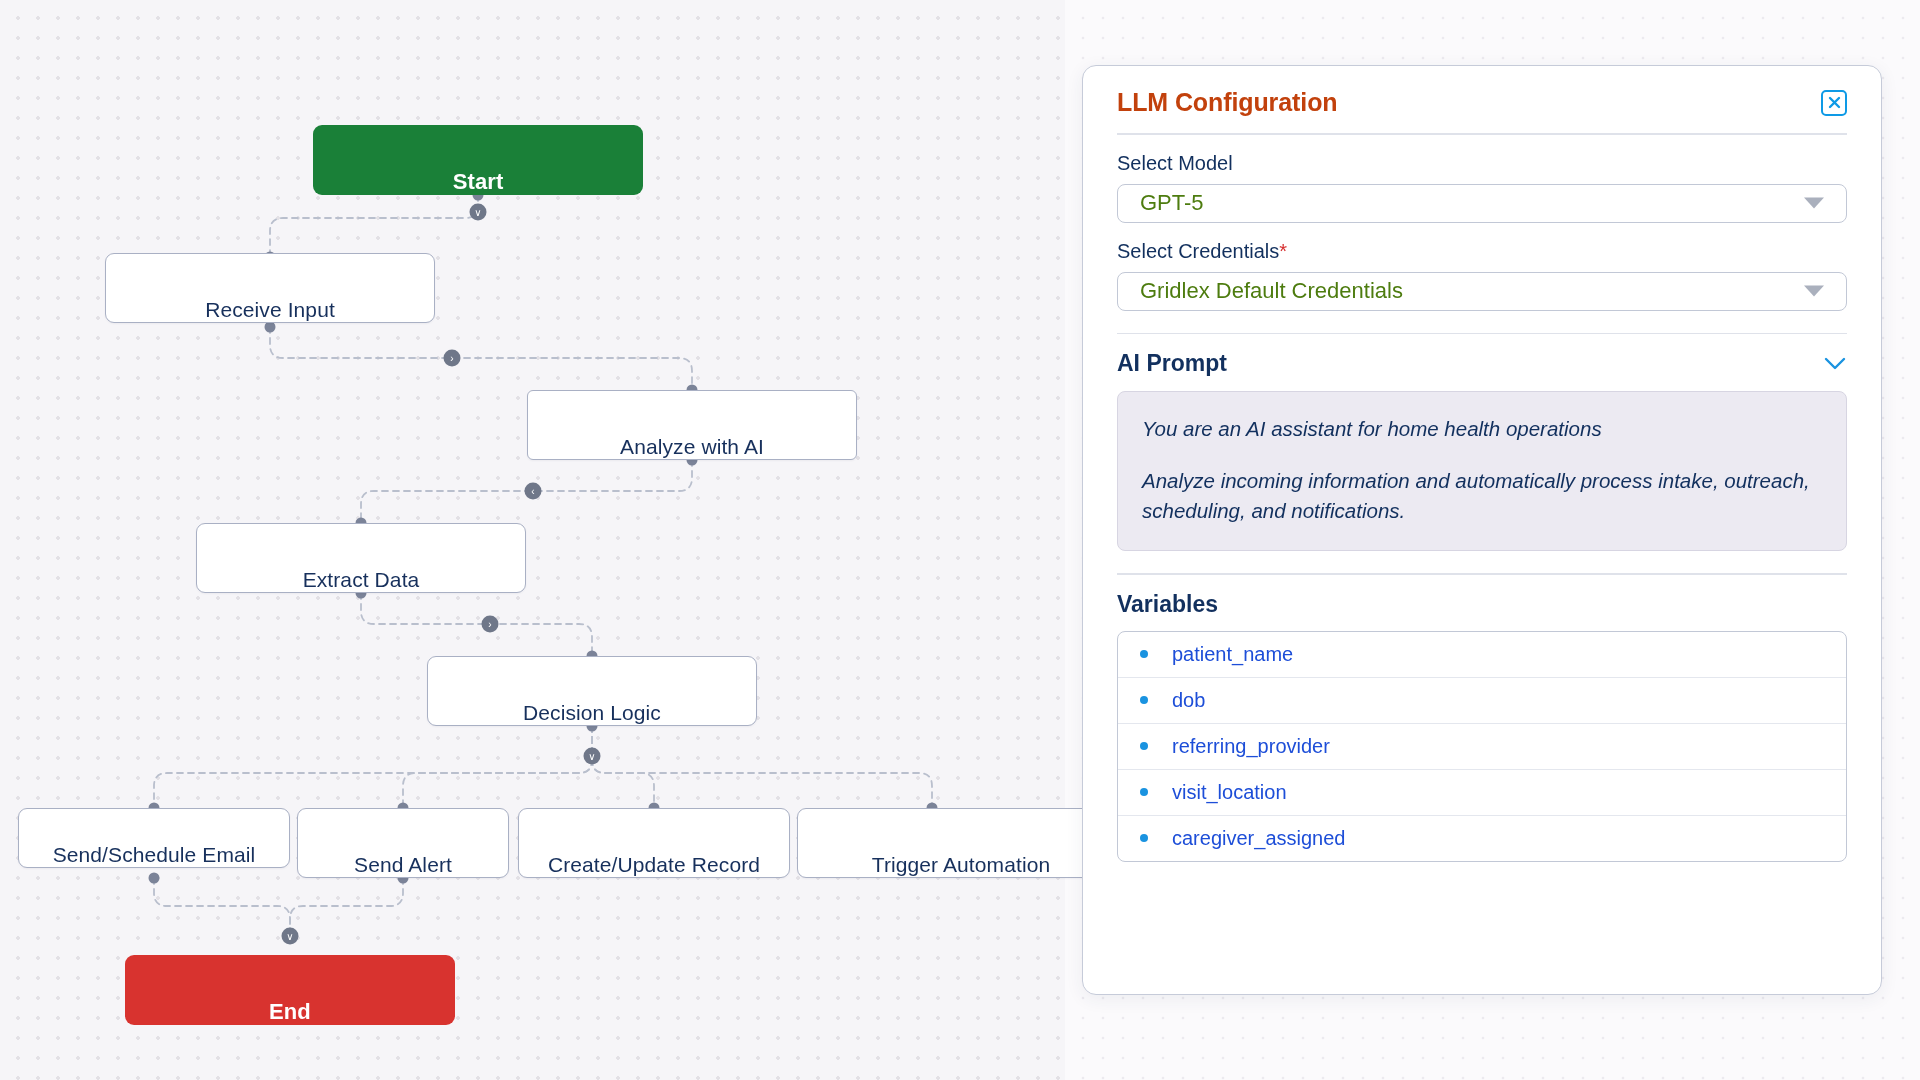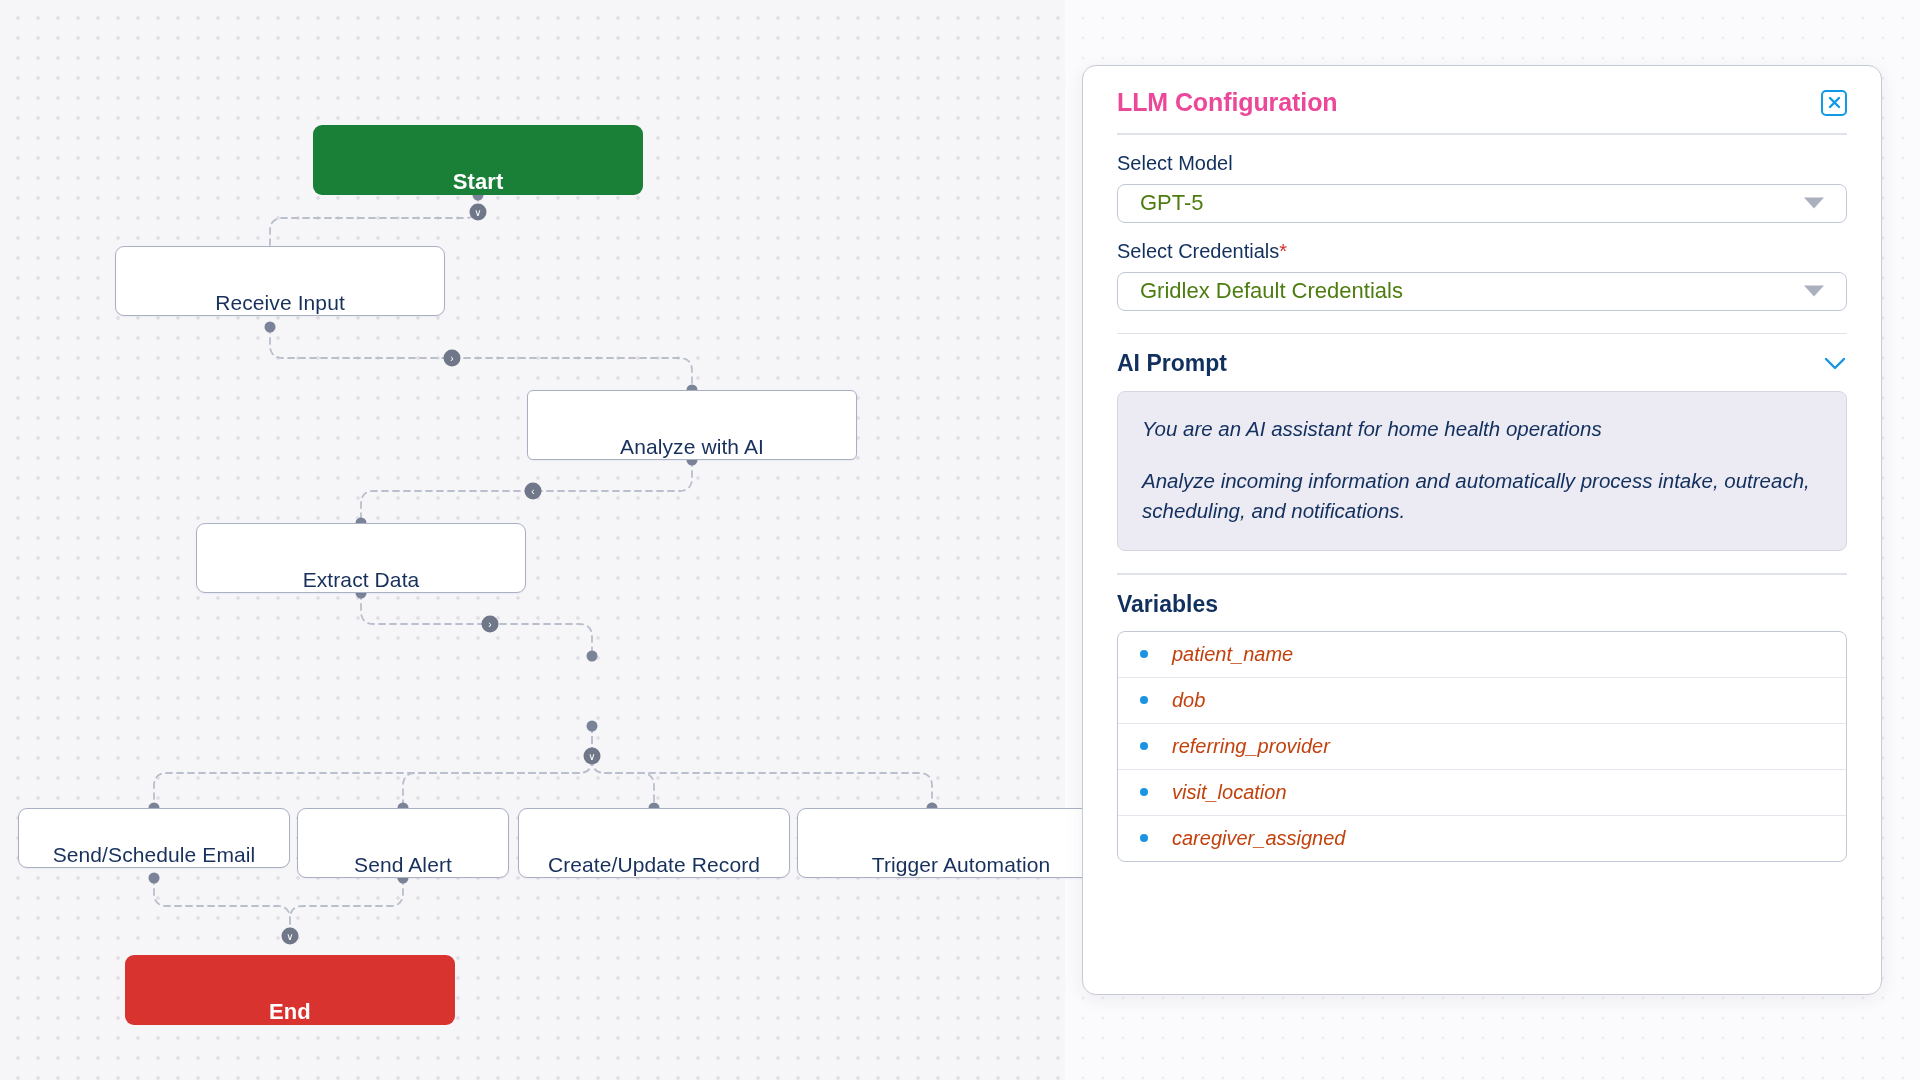--- a/index.html
+++ b/index.html
@@ -121,21 +121,21 @@
   .panel-header {
     display: flex;
     align-items: center;
     justify-content: space-between;
     padding-top: 22px;
   }
 
   .panel-title {
     font-size: 25px;
     font-weight: bold;
-    color: #ec4899;
+    color: #c2410c;
     letter-spacing: -0.1px;
   }
 
   .close-btn {
     width: 26px;
     height: 26px;
     box-sizing: border-box;
     border: 2px solid #0e9ae6;
     border-radius: 5px;
     background: #ffffff;
@@ -226,23 +226,22 @@
     overflow: hidden;
   }
 
   .var-row {
     display: flex;
     align-items: center;
     height: 45px;
     padding-left: 22px;
     border-bottom: 1.5px solid #e4e7ee;
     font-size: 20px;
-    color: #c2410c;
+    color: #1d4ed8;
     cursor: pointer;
-    font-style: italic;
   }
 
   .var-row:last-child { border-bottom: none; }
 
   .bullet {
     width: 8px;
     height: 8px;
     border-radius: 50%;
     background: #1a93e0;
     margin-right: 24px;
@@ -298,32 +297,35 @@
     <div class="edge-marker" style="left:452px; top:358px;">›</div>
     <div class="edge-marker" style="left:533px; top:491px;">‹</div>
     <div class="edge-marker" style="left:490px; top:624px;">›</div>
     <div class="edge-marker" style="left:592px; top:756px;">∨</div>
     <div class="edge-marker" style="left:290px; top:936px;">∨</div>
 
     <div class="node terminal start" style="left:313px; top:125px; width:330px; height:70px;">
       <span>Start</span>
     </div>
 
-    <div class="node plain" style="left:105px; top:246px; width:330px; height:70px;margin-left:10px;">
+    <div class="node plain" style="left:105px; top:253px; width:330px; height:70px;">
       <span>Receive Input</span>
     </div>
 
     <div class="node plain" style="left:527px; top:390px; width:330px; height:70px;border-radius:6px;">
       <span>Analyze with AI</span>
     </div>
 
     <div class="node plain" style="left:196px; top:523px; width:330px; height:70px;">
       <span>Extract Data</span>
     </div>
 
+    <div class="node plain" style="left:427px; top:656px; width:330px; height:70px;">
+      <span>Decision Logic</span>
+    </div>
 
     <div class="node plain" style="left:18px; top:808px; width:272px; height:60px;">
       <span>Send/Schedule Email</span>
     </div>
 
     <div class="node plain" style="left:297px; top:808px; width:212px; height:70px;">
       <span>Send Alert</span>
     </div>
 
     <div class="node plain" style="left:518px; top:808px; width:272px; height:70px;">

